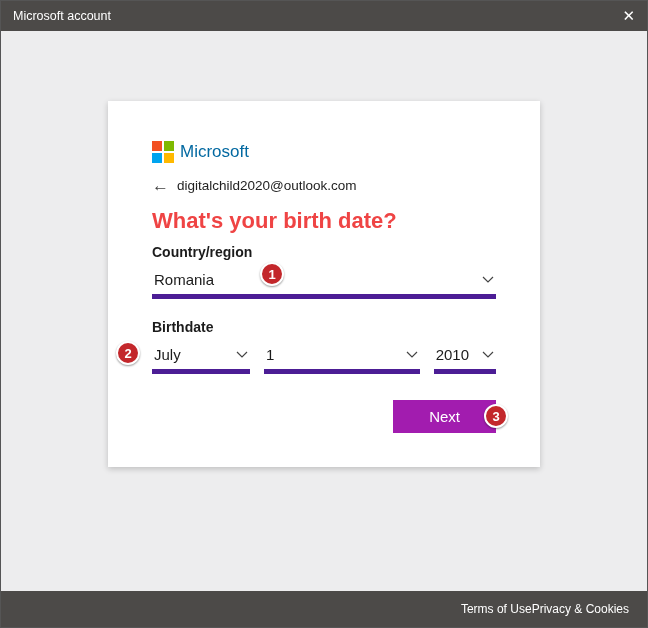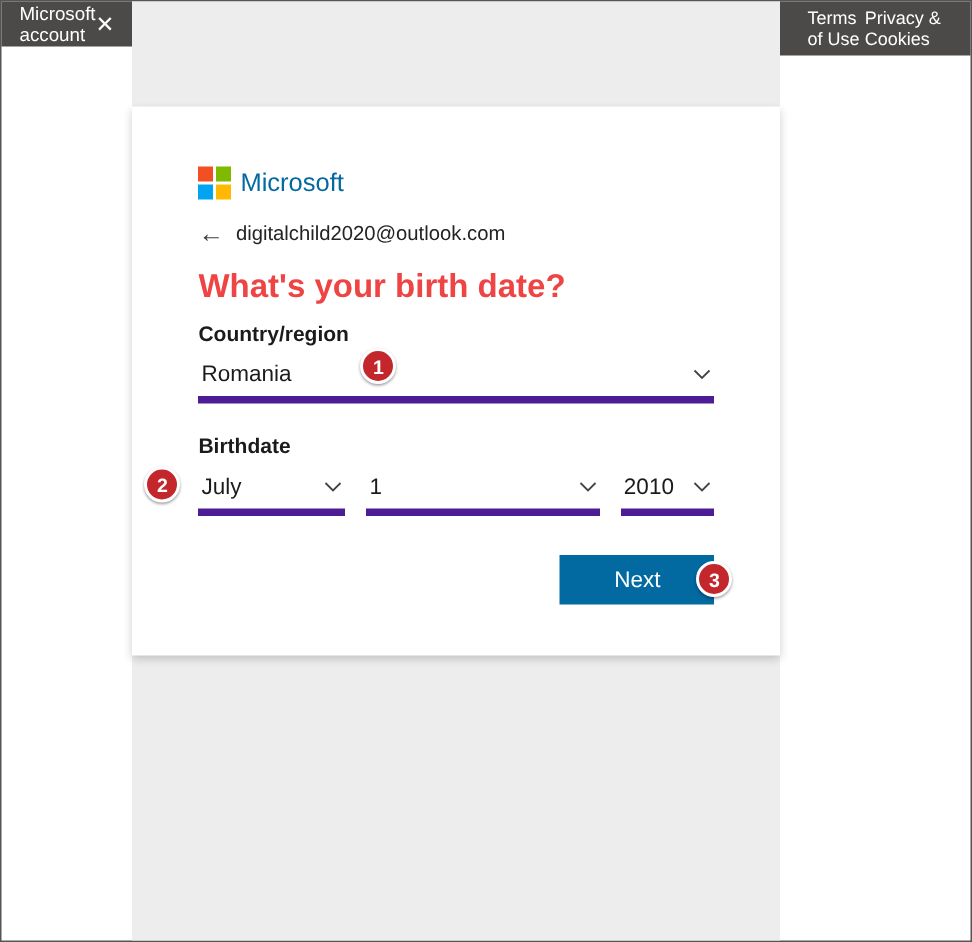--- a/index.html
+++ b/index.html
@@ -1,17 +1,17 @@
 <!DOCTYPE html>
 <html><head>
 <meta charset="utf-8">
 <style>
   * { box-sizing: border-box; margin: 0; padding: 0; }
   html, body { width: 648px; height: 628px; font-family: "Segoe UI", Arial, sans-serif; background: #fff; }
-  .window { width: 648px; height: 628px; border: 1px solid #555; display: flex; flex-direction: row; position: relative; justify-content: flex-end; }
+  .window { width: 648px; height: 628px; border: 1px solid #555; display: flex; flex-direction: column; position: relative; justify-content: flex-end; }
   .titlebar { height: 30px; background: #4c4a48; color: #fff; display: flex; align-items: center; justify-content: space-between; padding: 0 12px; font-size: 12.5px; }
   .titlebar .close { font-size: 15px; cursor: pointer; }
   .body-area { flex: 1; background: #ededee; display: flex; align-items: flex-start; justify-content: center; padding-top: 70px; position: relative; }
   .card { width: 432px; background: #fff; box-shadow: 0 2px 6px rgba(0,0,0,.2); padding: 40px 44px 34px 44px; position: relative; }
   .ms-logo-row { display: flex; align-items: center; gap: 6px; margin-bottom: 14px; }
   .ms-logo { width: 22px; height: 22px; display: grid; grid-template-columns: 1fr 1fr; grid-template-rows: 1fr 1fr; gap: 2px; }
   .ms-logo span:nth-child(1){ background:#f25022; }
   .ms-logo span:nth-child(2){ background:#7fba00; }
   .ms-logo span:nth-child(3){ background:#00a4ef; }
   .ms-logo span:nth-child(4){ background:#ffb900; }
@@ -25,21 +25,21 @@
   .select { display: flex; align-items: center; justify-content: space-between; border-bottom: 5px solid #4c1d95; padding: 5px 2px 6px 2px; font-size: 15px; color:#1b1b1b; cursor: pointer; gap: 13px; }
   .chev { color:#444; }
   .chev svg { display:block; }
   .country-group { margin-bottom: 20px; }
   .birth-group { margin-bottom: 26px; }
   .birth-row { display: flex; gap: 14px; }
   .birth-row .select-wrap:nth-child(1){ flex: 0 0 115px; }
   .birth-row .select-wrap:nth-child(2){ flex: 0 0 98px; }
   .birth-row .select-wrap:nth-child(3){ flex: 1; }
   .btn-row { display:flex; justify-content:flex-end; }
-  .next-btn { background:#0369a1; color:#fff; border:none; font-size:15px; padding: 8px 36px; cursor:pointer; position: relative; }
+  .next-btn { background:#a21caf; color:#fff; border:none; font-size:15px; padding: 8px 36px; cursor:pointer; position: relative; }
   .footer { height: 36px; background:#4c4a48; color:#fff; display:flex; align-items:center; justify-content:flex-end; padding: 0 18px; font-size:12px; }
   .footer span { cursor: pointer; }
   .numbadge { position:absolute; width:24px; height:24px; border-radius:50%; background:#c3272b; color:#fff; border:2px solid #fff; display:flex; align-items:center; justify-content:center; font-size:13px; font-weight:700; box-shadow:0 1px 2px rgba(0,0,0,.4); z-index:10; }
 </style>
 </head>
 <body>
 
 <div class="window">
   <div class="titlebar">
     <span>Microsoft account</span>

